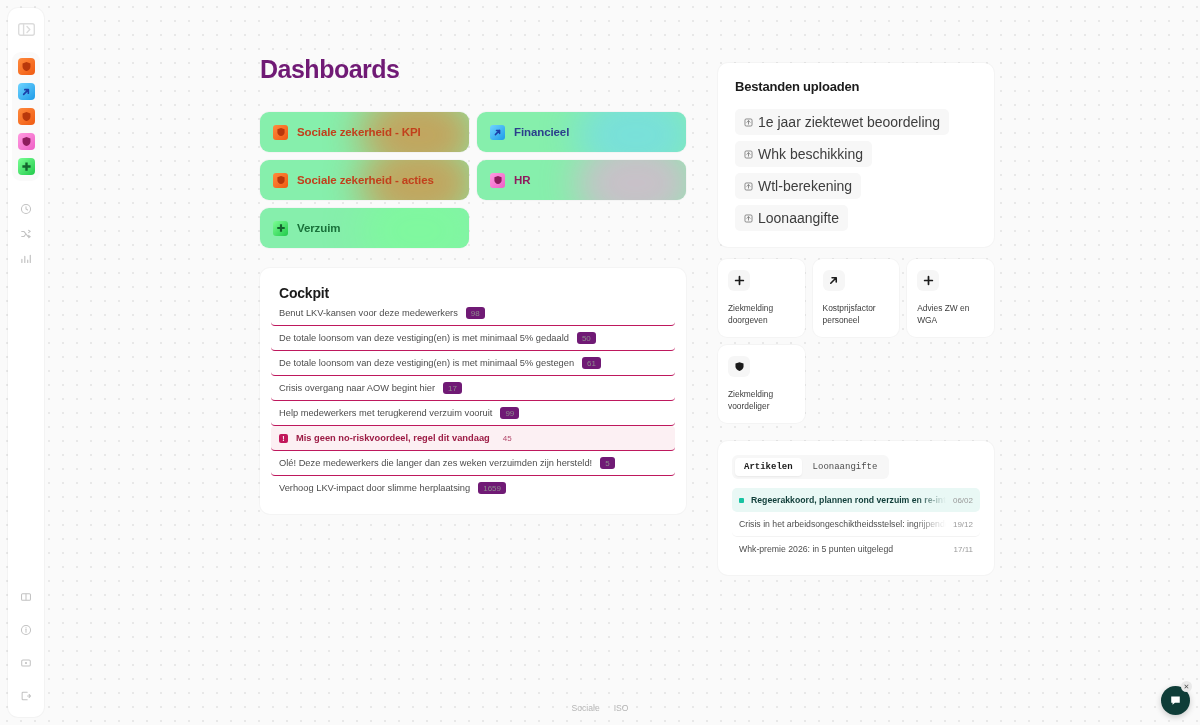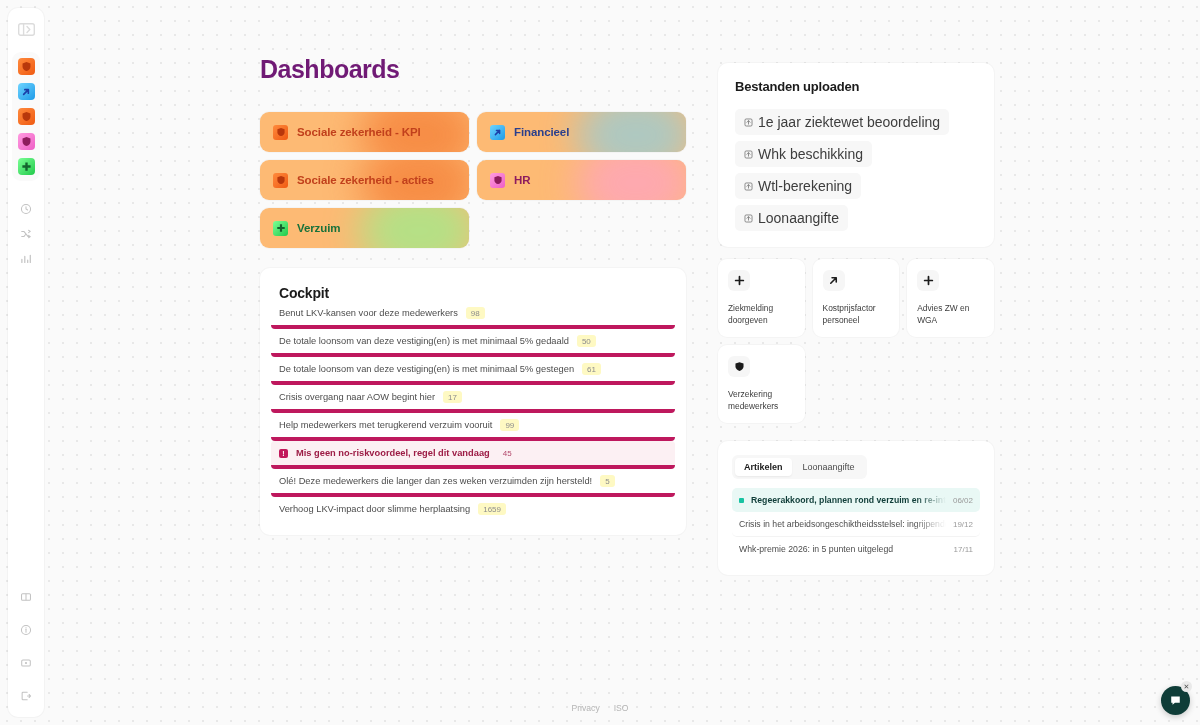--- a/index.html
+++ b/index.html
@@ -50,21 +50,21 @@
   
   .main { position: absolute; left: 260px; top: 55px; width: 426px; }
   .page-title {
     font-size: 25px; font-weight: 700; color: #701a75;
     letter-spacing: -0.5px; margin-bottom: 28px;
   }
 
   .dash-grid { display: flex; flex-wrap: wrap; gap: 8px 8px; }
   .dash-card {
     width: 209px; height: 40px; border-radius: 9px;
-    background: #fdba74; position: relative; overflow: hidden;
+    background: #86efac; position: relative; overflow: hidden;
     display: flex; align-items: center; padding-left: 13px;
     cursor: pointer; box-shadow: 0 0 0 1px rgba(0,0,0,0.025);
   }
   .dash-card .glow {
     position: absolute; right: -10px; top: -22px;
     width: 120px; height: 90px; border-radius: 50%;
     filter: blur(18px); opacity: .55;
   }
   .dash-ico { width: 15px; height: 15px; border-radius: 3px; margin-right: 9px;
     position: relative; z-index: 2; flex: 0 0 auto;
@@ -74,28 +74,28 @@
 
   
   .cockpit {
     margin-top: 20px; background: #fff; border-radius: 10px;
     padding: 17px 19px 14px 19px; box-shadow: 0 0 0 1px rgba(0,0,0,0.025);
   }
   .cockpit h2 { font-size: 14px; font-weight: 700; color: #1b1b1b;
     letter-spacing: -0.2px; margin-bottom: 0; }
   .ck-row {
     display: flex; align-items: center; gap: 8px;
-    padding: 6px 8px; border-bottom: 4px solid #be185d;
+    padding: 6px 8px; border-bottom: 1px solid #be185d;
     font-size: 9.3px; color: #4d4d4d; cursor: pointer;
     border-radius: 4px; margin: 0 -8px;
   }
   .ck-row:last-child { border-bottom: none; }
   .ck-row.alert { background: #fcf0f3; color: #9c1c45; font-weight: 700; }
   .ck-badge {
-    background: #fef9c3; border-radius: 3px; padding: 1.5px 5px;
+    background: #701a75; border-radius: 3px; padding: 1.5px 5px;
     font-size: 8px; color: #8d8d8d; font-weight: 400; flex: 0 0 auto;
   }
   .ck-row.alert .ck-badge { background: transparent; color: #b3496c; }
   .ck-dot { width: 9px; height: 9px; border-radius: 2px; background: #c2185b;
     flex: 0 0 auto; display:flex; align-items:center; justify-content:center;
     color:#fff; font-size:7px; font-weight:700; line-height:1;}
 
   
   .right { position: absolute; left: 718px; top: 63px; width: 276px; }
   .panel {
@@ -121,21 +121,21 @@
   }
   .tile-ico {
     width: 22px; height: 22px; border-radius: 6px; background: #f6f6f6;
     display: flex; align-items: center; justify-content: center;
     color: #1b1b1b; font-size: 12px; font-weight: 700; margin-bottom: 12px;
   }
   .tile-label { font-size: 8.4px; color: #3d3d3d; line-height: 1.35; }
 
   .panel.articles { margin-top: 18px; padding: 14px 14px 14px 14px; }
   .tabs { display: flex; gap: 2px; background: #f7f7f7; border-radius: 6px;
-    padding: 3px; width: max-content; margin-bottom: 9px; }
+    padding: 3px; width: max-content; margin-bottom: 9px; font-family: Liberation Mono, monospace; }
   .tab { font-size: 9px; padding: 4px 9px; border-radius: 4px; color: #4d4d4d;
     cursor: pointer; }
   .tab.active { background: #fff; font-weight: 700; color: #1b1b1b;
     box-shadow: 0 1px 2px rgba(0,0,0,0.06); }
   .art-row {
     display: flex; align-items: center; gap: 7px;
     padding: 7px 7px; border-radius: 5px;
     font-size: 8.7px; color: #4d4d4d; cursor: pointer;
     border-bottom: 1px solid #f3f3f3;
   }
@@ -417,21 +417,21 @@
           </svg>
       </span>
       <span class="tile-label">Advies ZW en WGA</span>
     </div>
     <div class="tile">
       <span class="tile-ico">
         <svg width="11" height="11" viewBox="0 0 12 12">
             <path d="M6 1.4 L10.4 2.8 V6 C10.4 8.4 8.4 10.2 6 10.8 C3.6 10.2 1.6 8.4 1.6 6 V2.8 Z" fill="#1b1b1b"></path>
           </svg>
       </span>
-      <span class="tile-label">Verzekering medewerkers</span>
+      <span class="tile-label">Ziekmelding voordeliger</span>
     </div>
   </div>
 
   <div class="panel articles">
     <div class="tabs">
       <div class="tab active">Artikelen</div>
       <div class="tab">Loonaangifte</div>
     </div>
     <div class="art-row active">
       <span class="art-sq"></span>
@@ -443,21 +443,21 @@
       <span class="art-date">19/12</span>
     </div>
     <div class="art-row">
       <span class="art-title">Whk-premie 2026: in 5 punten uitgelegd</span>
       <span class="art-date">17/11</span>
     </div>
   </div>
 </div>
 
 <div class="footer">
-  <span>Privacy</span>
+  <span>Sociale</span>
   <span>ISO</span>
 </div>
 
 <div class="chat-fab">
   <svg width="13" height="13" viewBox="0 0 14 14">
       <path d="M2.4 2.6 H11.6 V9.4 H6.4 L3.8 11.6 V9.4 H2.4 Z" fill="#ffffff"></path>
     </svg>
 </div>
 <div class="chat-close">✕</div>
 

